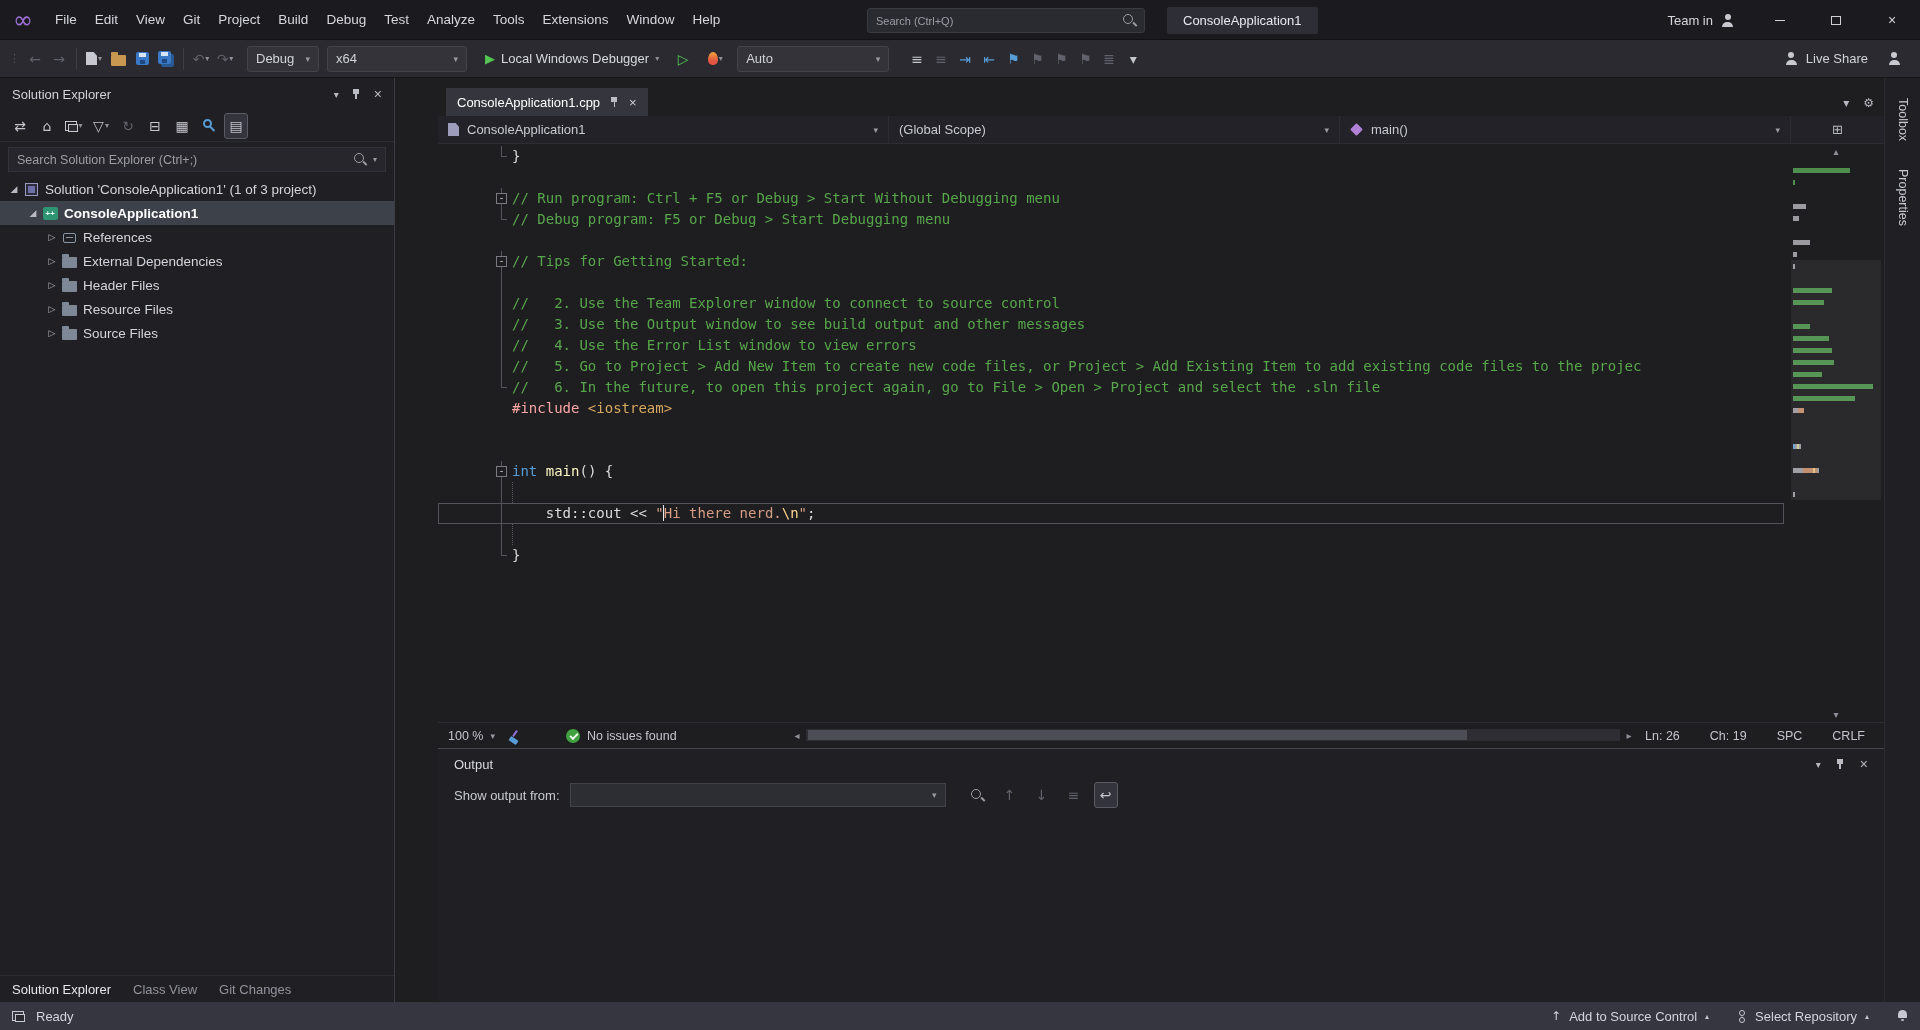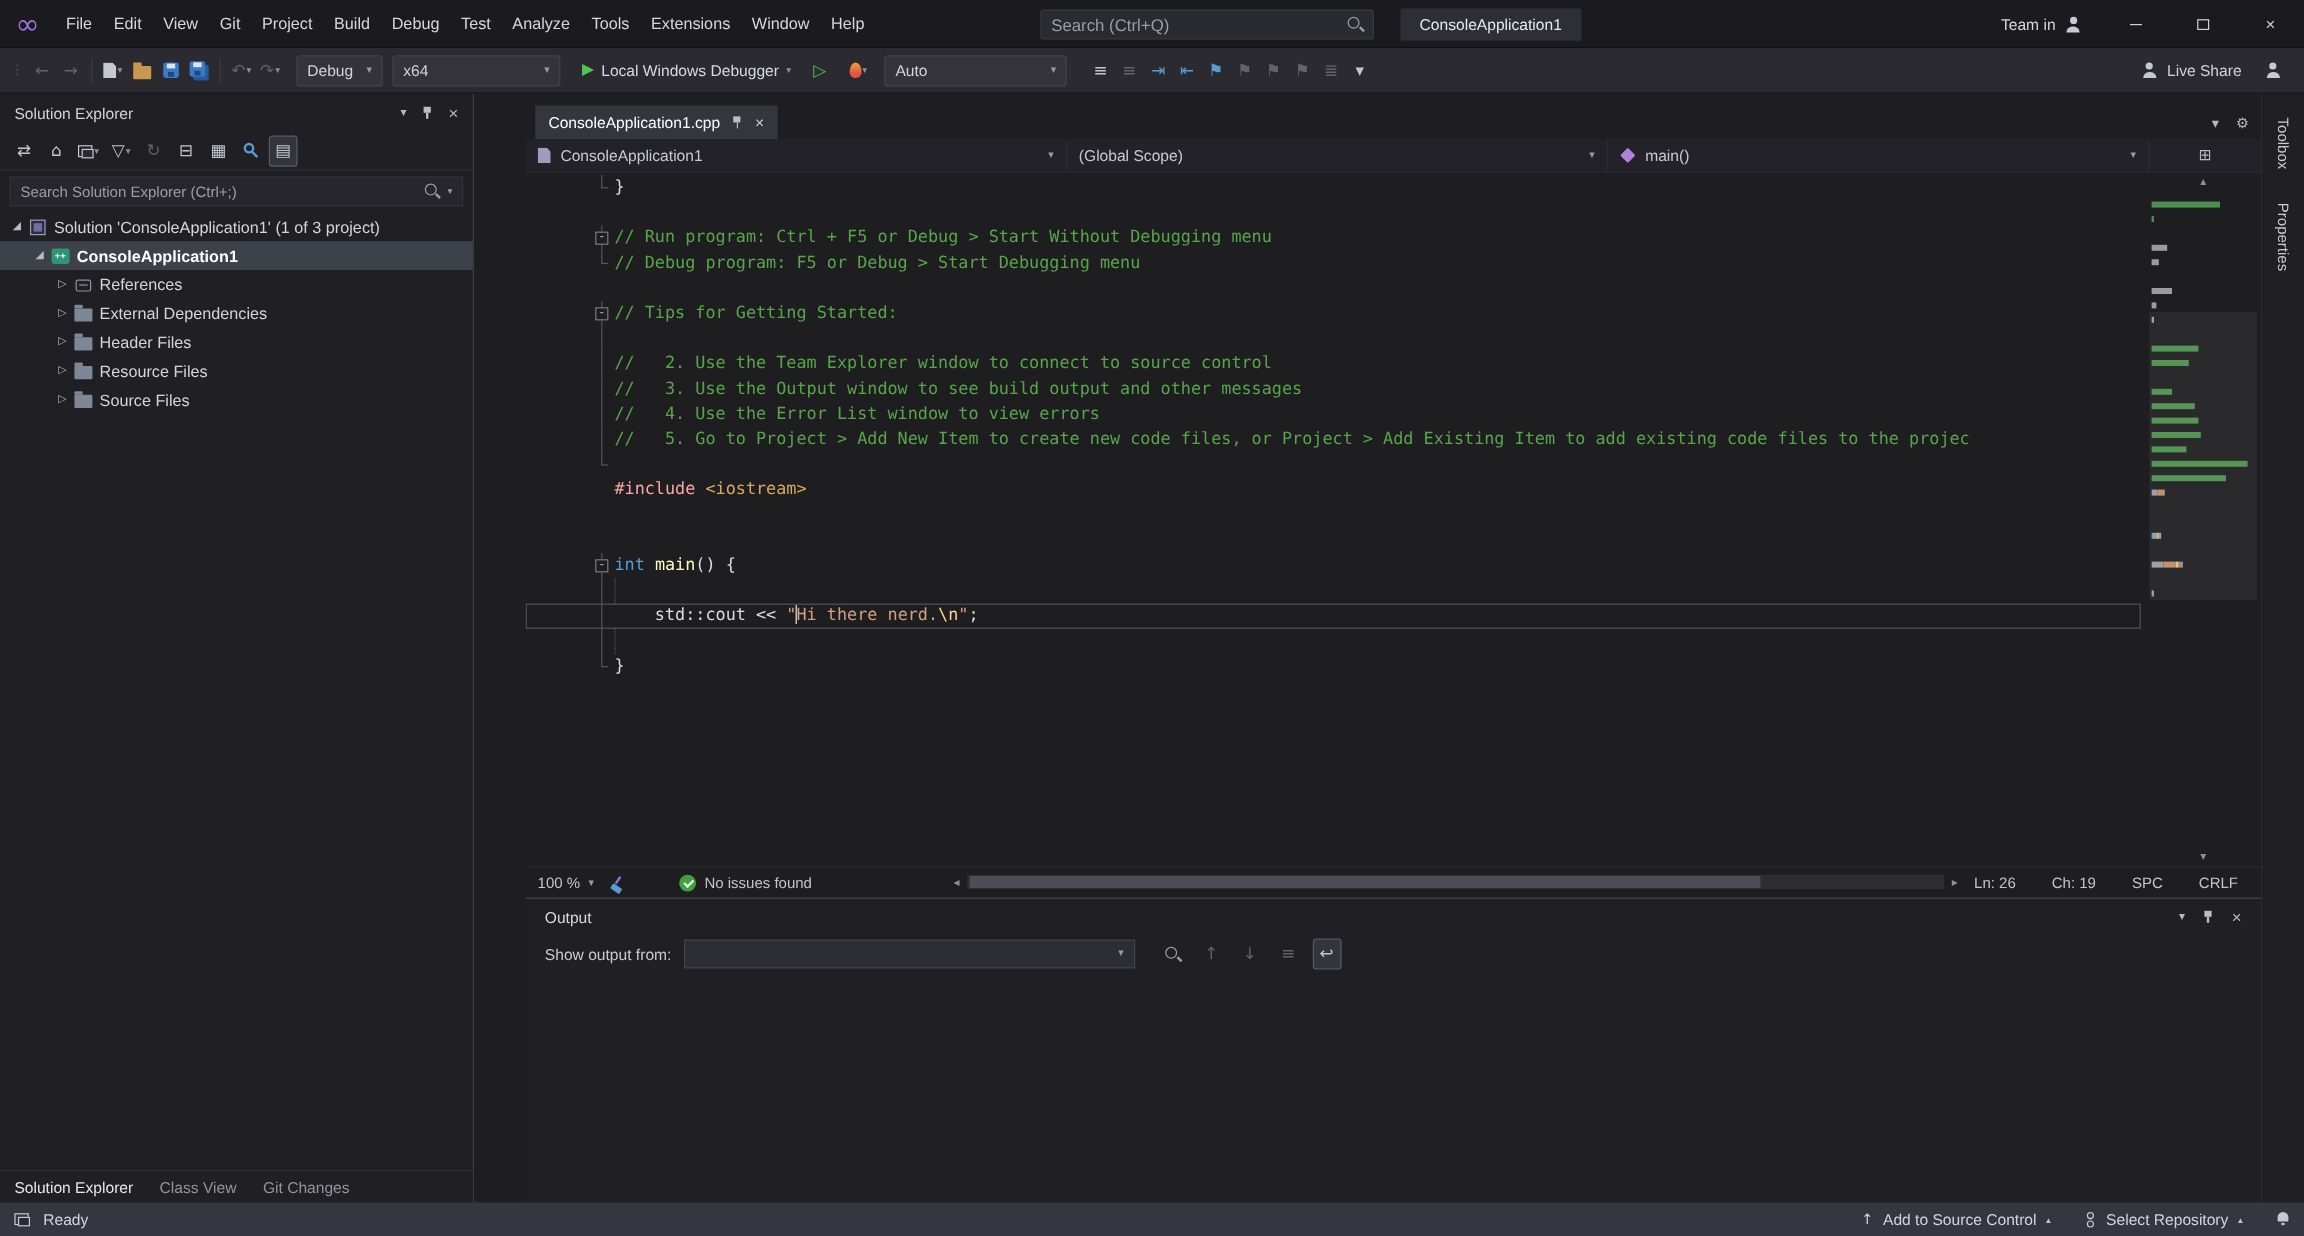--- a/index.html
+++ b/index.html
@@ -8,21 +8,21 @@
   .glyph,.chev,.mini-chev,.tw-arrow,.sb-chev{font-family:"DejaVu Sans",sans-serif;}
 
   
   .titlebar{position:absolute;top:0;left:0;right:0;height:40px;background:#1b1b1f;
     display:flex;align-items:center;border-bottom:1px solid #111115;z-index:5;}
   .vs-logo{width:46px;text-align:center;font-size:24px;color:#9d71d8;line-height:40px;font-family:"DejaVu Sans",sans-serif;}
   .menu-bar{display:flex;height:100%;align-items:center;}
   .menu-item{padding:0 9px;font-size:13.5px;color:#d6d6de;line-height:40px;}
   .qsearch{position:absolute;left:867px;top:8px;width:278px;height:25px;background:#2a2a31;
     border:1px solid #3a3a42;border-radius:3px;display:flex;align-items:center;padding:0 8px;gap:6px;}
-  .qsearch .qtext{flex:1;font-size:14px;color:#9d9da6;white-space:nowrap;}
+  .qsearch .qtext{flex:1;font-size:11px;color:#9d9da6;white-space:nowrap;}
   .title-box{position:absolute;left:1167px;top:7px;height:27px;padding:0 16px;background:#2e2e36;
     border-radius:2px;display:flex;align-items:center;font-size:13px;color:#e8e8ee;}
   .signin{position:absolute;right:186px;top:0;height:40px;display:flex;align-items:center;gap:8px;font-size:13px;color:#d6d6de;}
   .win-controls{position:absolute;right:0;top:0;height:40px;display:flex;}
   .win-btn{width:56px;height:40px;display:flex;align-items:center;justify-content:center;color:#d0d0d8;font-size:14px;}
 
   
   .toolbar{position:absolute;top:40px;left:0;right:0;height:38px;background:#2a2a30;display:flex;
     align-items:center;padding:0 6px;border-bottom:1px solid #16161a;z-index:4;}
   .tb-grip{color:#55555e;font-size:11px;padding:0 3px;}
@@ -510,20 +510,21 @@
         <div class="line">
           <span class="fold-col fl-mid"></span>
           <span class="ltext"><span class="c-comment">//   4. Use the Error List window to view errors</span></span>
         </div>
         <div class="line">
           <span class="fold-col fl-mid"></span>
           <span class="ltext"><span class="c-comment">//   5. Go to Project &gt; Add New Item to create new code files, or Project &gt; Add Existing Item to add existing code files to the projec</span></span>
         </div>
         <div class="line">
           <span class="fold-col fl-end"></span>
+          <span class="ltext"><span class="c-comment">//   6. In the future, to open this project again, go to File &gt; Open &gt; Project and select the .sln file</span></span>
         </div>
         <div class="line">
           <span class="fold-col"></span>
           <span class="ltext"><span class="c-preproc">#include </span><span class="c-header">&lt;iostream&gt;</span></span>
         </div>
         <div class="line">
           <span class="fold-col"></span>
           <span class="ltext"></span>
         </div>
         <div class="line">

